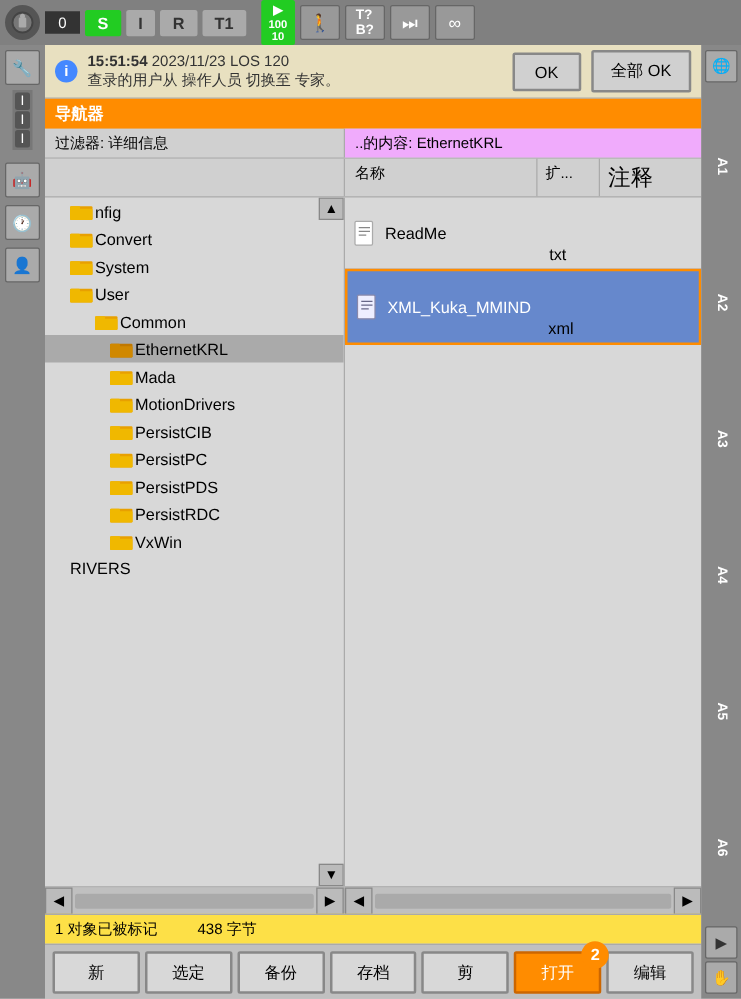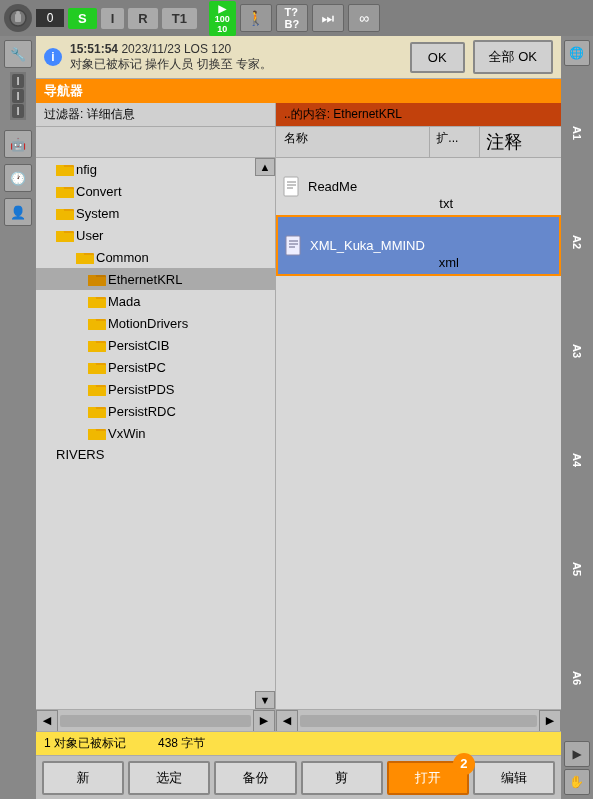--- a/index.html
+++ b/index.html
@@ -155,21 +155,21 @@
       width: 240px;
       padding: 3px 8px;
       font-size: 12px;
       border-right: 1px solid #aaa;
       flex-shrink: 0;
     }
     .filter-right {
       padding: 3px 8px;
       font-size: 12px;
       flex: 1;
-      background: #c2410c;
+      background: #f0abfc;
     }
 
     
     .col-header {
       display: flex;
       background: #d0d0d0;
       border-bottom: 1px solid #aaa;
     }
     .col-header-left {
       width: 240px;
@@ -408,21 +408,21 @@
 
   <div class="content-area">
 
     <div class="info-bar">
       <div class="info-icon">i</div>
       <div class="info-text">
         <span class="info-time">15:51:54</span>
         <span>2023/11/23</span>
         <span>LOS 120</span>
         <br>
-        <span>对象已被标记 操作人员 切换至 专家。</span>
+        <span>查录的用户从 操作人员 切换至 专家。</span>
       </div>
       <button class="ok-btn">OK</button>
       <button class="ok-all-btn">全部 OK</button>
     </div>
 
     <div class="nav-header">
       <span>导航器</span>
     </div>
 
     <div class="filter-bar">
@@ -616,20 +616,21 @@
 
     <div class="status-bar">
       <span>1 对象已被标记</span>
       <span>438 字节</span>
     </div>
 
     <div class="bottom-toolbar">
       <button class="bottom-btn" style="position:relative;">新</button>
       <button class="bottom-btn">选定</button>
       <button class="bottom-btn">备份</button>
+      <button class="bottom-btn">存档</button>
       <button class="bottom-btn">剪</button>
       <button class="bottom-btn highlight" style="position:relative;">
         <span>打开</span>
         <div class="circle-badge" style="background:#ff8c00;width:22px;height:22px;border-radius:50%;display:flex;align-items:center;justify-content:center;font-size:13px;font-weight:bold;color:#fff;position:absolute;top:-10px;right:-8px;z-index:10;">2</div>
       </button>
       <button class="bottom-btn">编辑</button>
     </div>
 
   </div>
 

